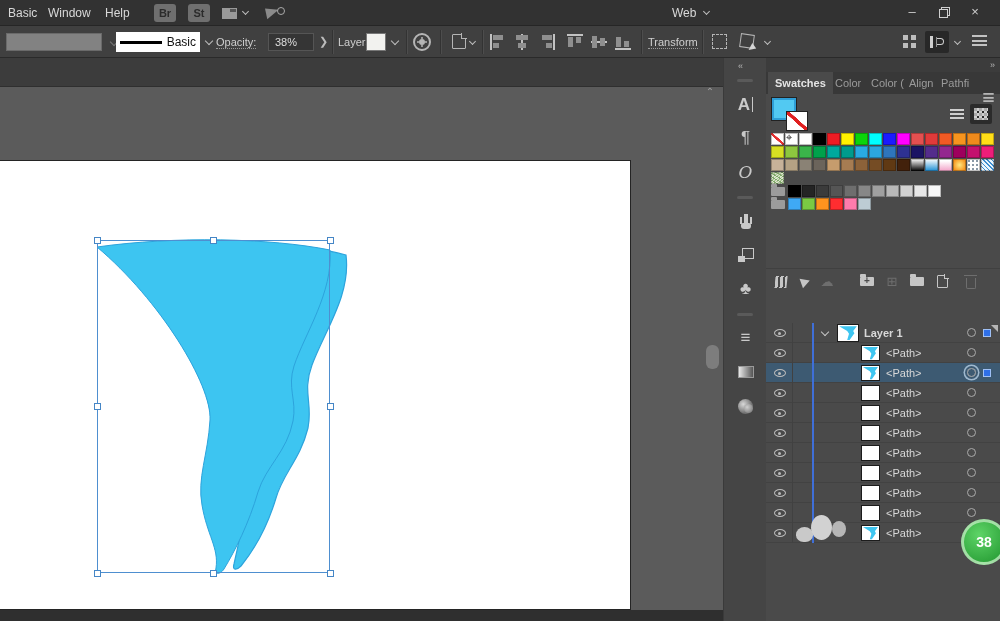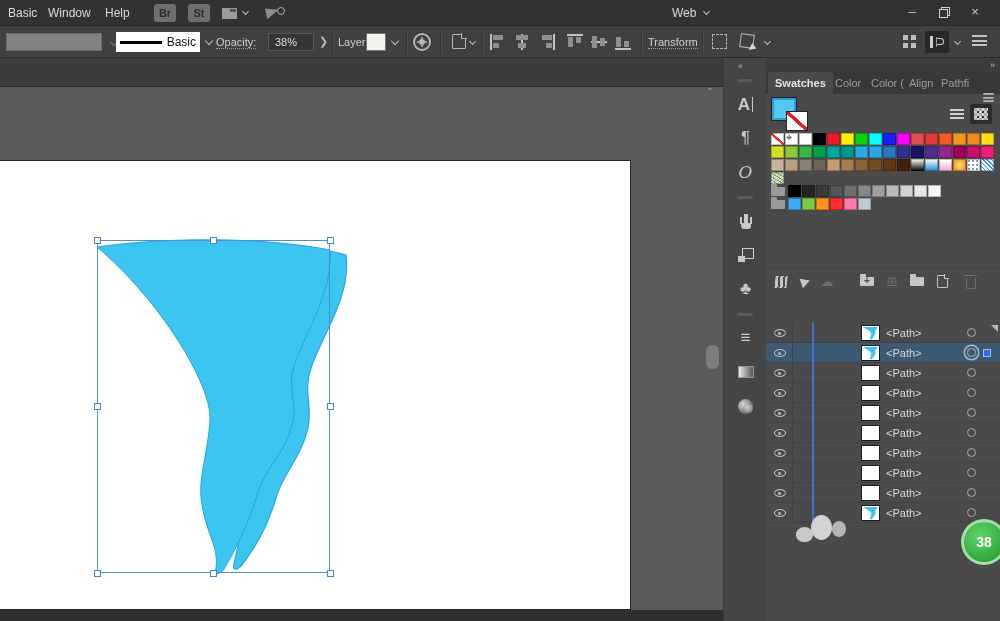--- a/index.html
+++ b/index.html
@@ -450,20 +450,32 @@
           <span class="fi-page"></span>
         </span>
         <span class="fico dim" style="left: 196px;">
           <span class="fi-trash"></span>
         </span>
       </div>
 
     <div class="layerspanel">
       <div class="panel-notch"></div>
       <div class="layerslist">
+          <div class="lrow" data-kind="layer">
+            <span class="eye"></span>
+            <span class="coldiv"></span>
+            <span class="lbar"></span>
+            <span class="lchv"></span>
+            <span class="thumb lt">
+              <span class="mini"></span>
+            </span>
+            <span class="llabel">Layer 1</span>
+            <span class="target"></span>
+            <span class="selbadge"></span>
+          </div>
           <div class="lrow" data-kind="path">
             <span class="eye"></span>
             <span class="coldiv"></span>
             <span class="lbar"></span>
             <span class="thumb pt">
               <span class="mini"></span>
             </span>
             <span class="llabel">&lt;Path&gt;</span>
             <span class="target"></span>
           </div>

